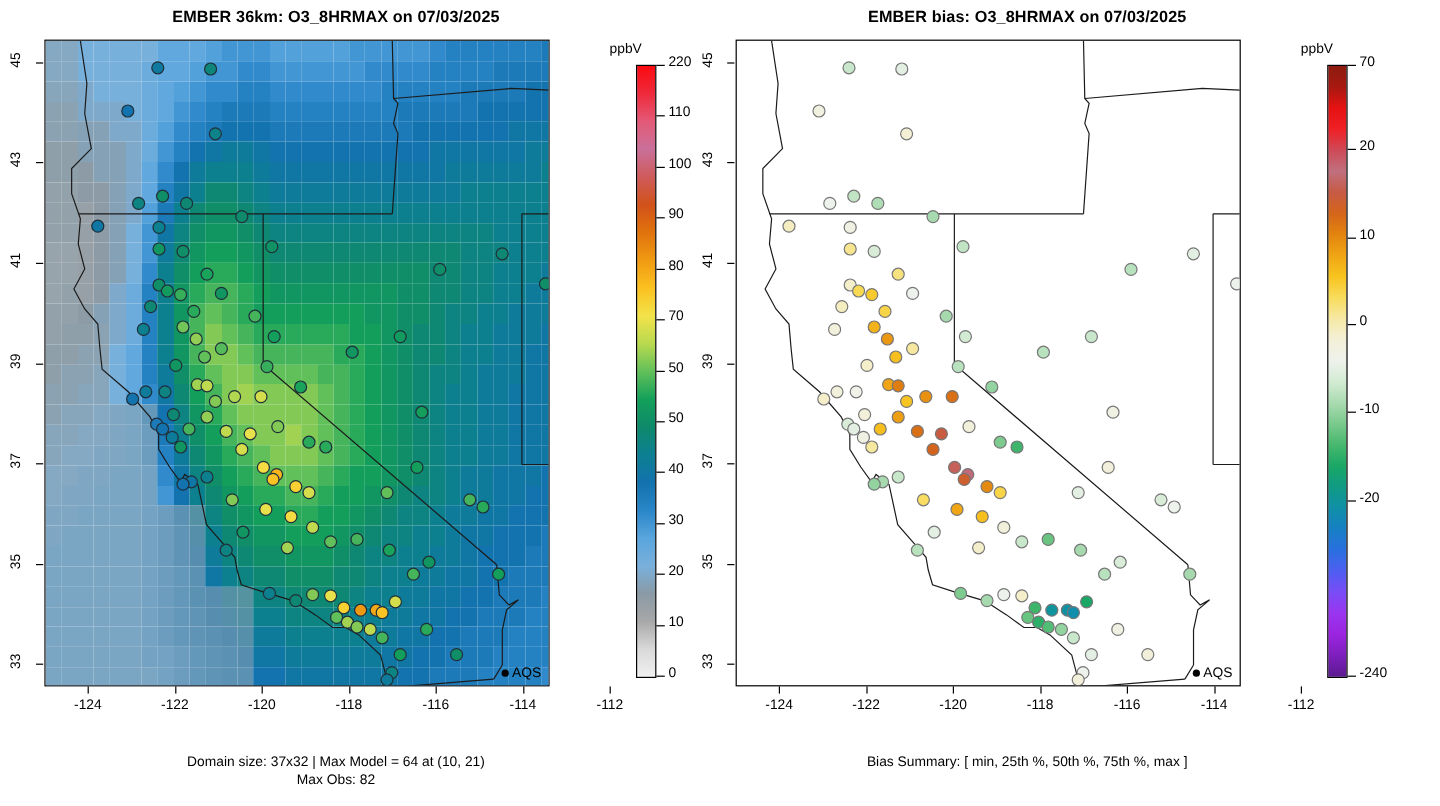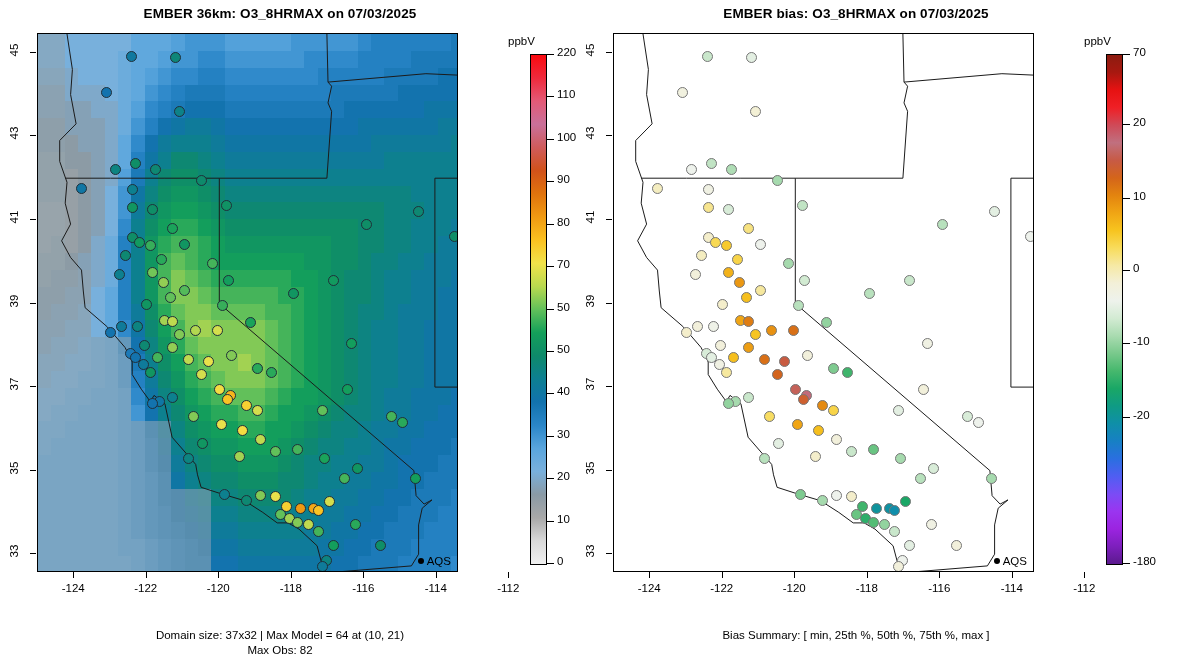--- a/index.html
+++ b/index.html
@@ -1621,21 +1621,21 @@
         <div class="tick ytick" style="top: 135.368px; left: 30px;"></div>
         <div class="ylab" style="left: 2px; top: 127.368px;">43</div>
         <div class="tick ytick" style="top: 51.8023px; left: 30px;"></div>
         <div class="ylab" style="left: 2px; top: 43.8023px;">45</div>
       </div>
 
     <div class="cbar-wrap" id="cbar-right-wrap" style="left: 0px; top: 0px; width: 600px; height: 672px;">
       <div class="cbar-title" style="left: 508px; top: 35px;">ppbV</div>
       <div class="cbar" id="cbar-right" style="left: 530px; top: 54px; height: 509px; background: linear-gradient(to top, rgb(91, 26, 142) 0%, rgb(125, 31, 189) 3.45%, rgb(155, 36, 224) 6.9%, rgb(154, 53, 240) 10.34%, rgb(122, 76, 245) 13.79%, rgb(79, 94, 242) 17.24%, rgb(42, 111, 224) 20.69%, rgb(23, 128, 196) 24.14%, rgb(15, 143, 168) 27.59%, rgb(15, 155, 132) 31.03%, rgb(26, 167, 102) 34.48%, rgb(70, 184, 109) 37.93%, rgb(121, 201, 140) 41.38%, rgb(169, 219, 176) 44.83%, rgb(211, 235, 211) 48.28%, rgb(238, 242, 236) 51.72%, rgb(243, 240, 216) 55.17%, rgb(246, 233, 165) 58.62%, rgb(248, 220, 92) 62.07%, rgb(247, 196, 31) 65.52%, rgb(240, 165, 20) 68.97%, rgb(227, 132, 15) 72.41%, rgb(212, 101, 26) 75.86%, rgb(199, 90, 69) 79.31%, rgb(192, 112, 127) 82.76%, rgb(207, 74, 88) 86.21%, rgb(239, 32, 38) 89.66%, rgb(230, 18, 18) 93.1%, rgb(168, 24, 16) 96.55%, rgb(140, 28, 16) 100%);"></div>
     <div class="cbar-tick" style="left: 547px; top: 563px;"></div>
-        <div class="cbar-lab" style="left: 557px; top: 555px;">-180</div>
+        <div class="cbar-lab" style="left: 557px; top: 555px;">-240</div>
         <div class="cbar-tick" style="left: 547px; top: 416.917px;"></div>
         <div class="cbar-lab" style="left: 557px; top: 408.917px;">-20</div>
         <div class="cbar-tick" style="left: 547px; top: 343.112px;"></div>
         <div class="cbar-lab" style="left: 557px; top: 335.112px;">-10</div>
         <div class="cbar-tick" style="left: 547px; top: 270.325px;"></div>
         <div class="cbar-lab" style="left: 557px; top: 262.325px;">0</div>
         <div class="cbar-tick" style="left: 547px; top: 197.538px;"></div>
         <div class="cbar-lab" style="left: 557px; top: 189.538px;">10</div>
         <div class="cbar-tick" style="left: 547px; top: 124.242px;"></div>
         <div class="cbar-lab" style="left: 557px; top: 116.242px;">20</div>

